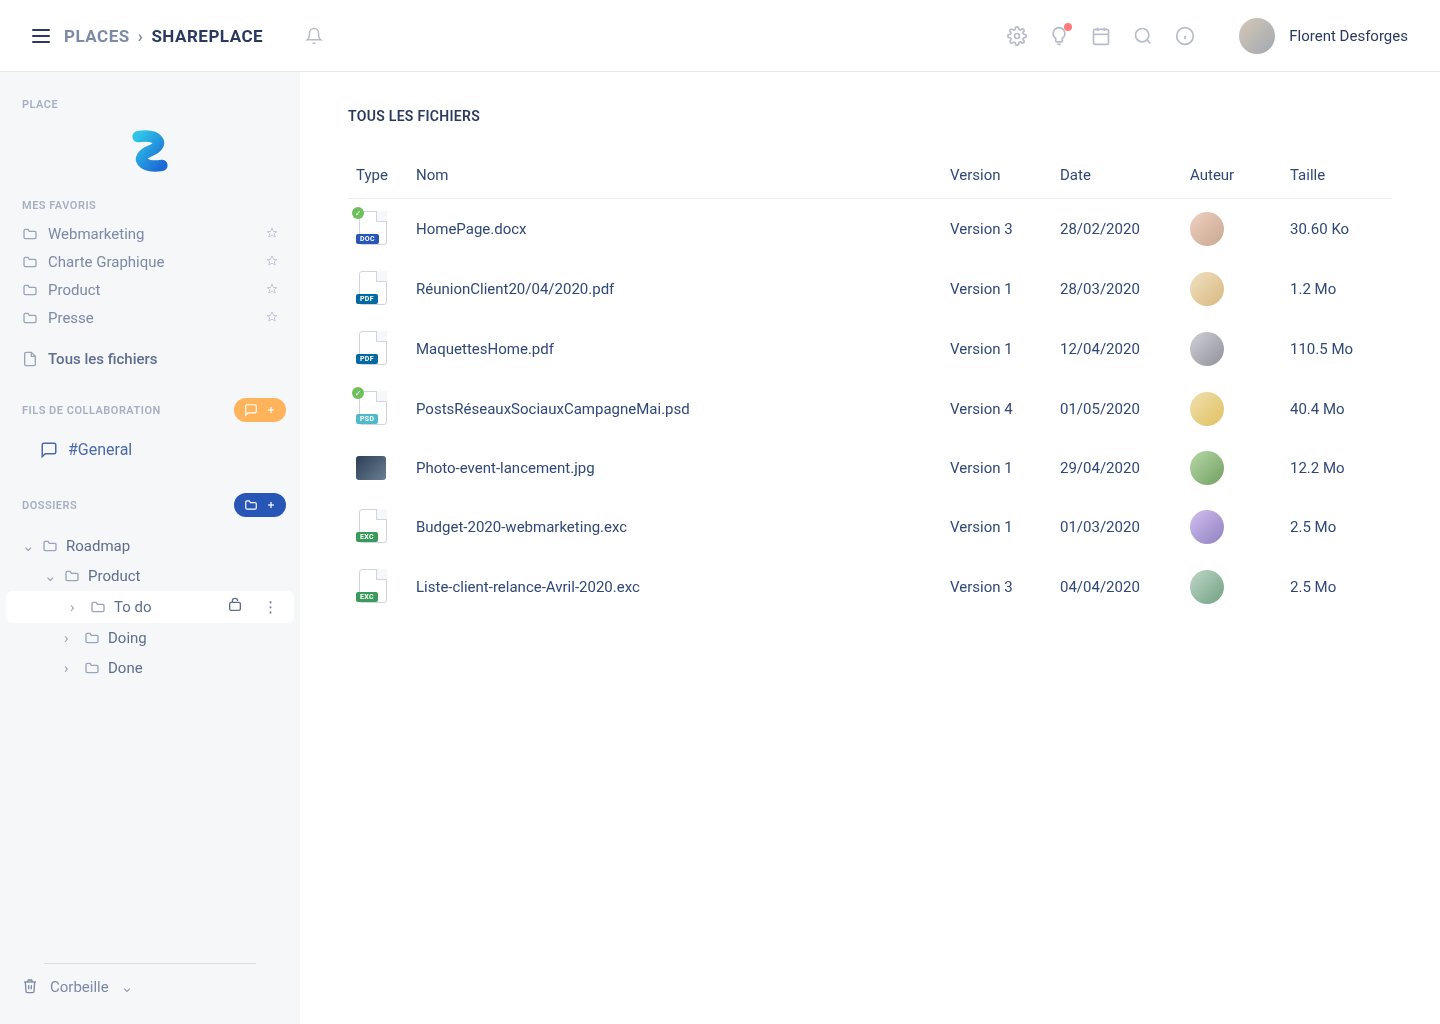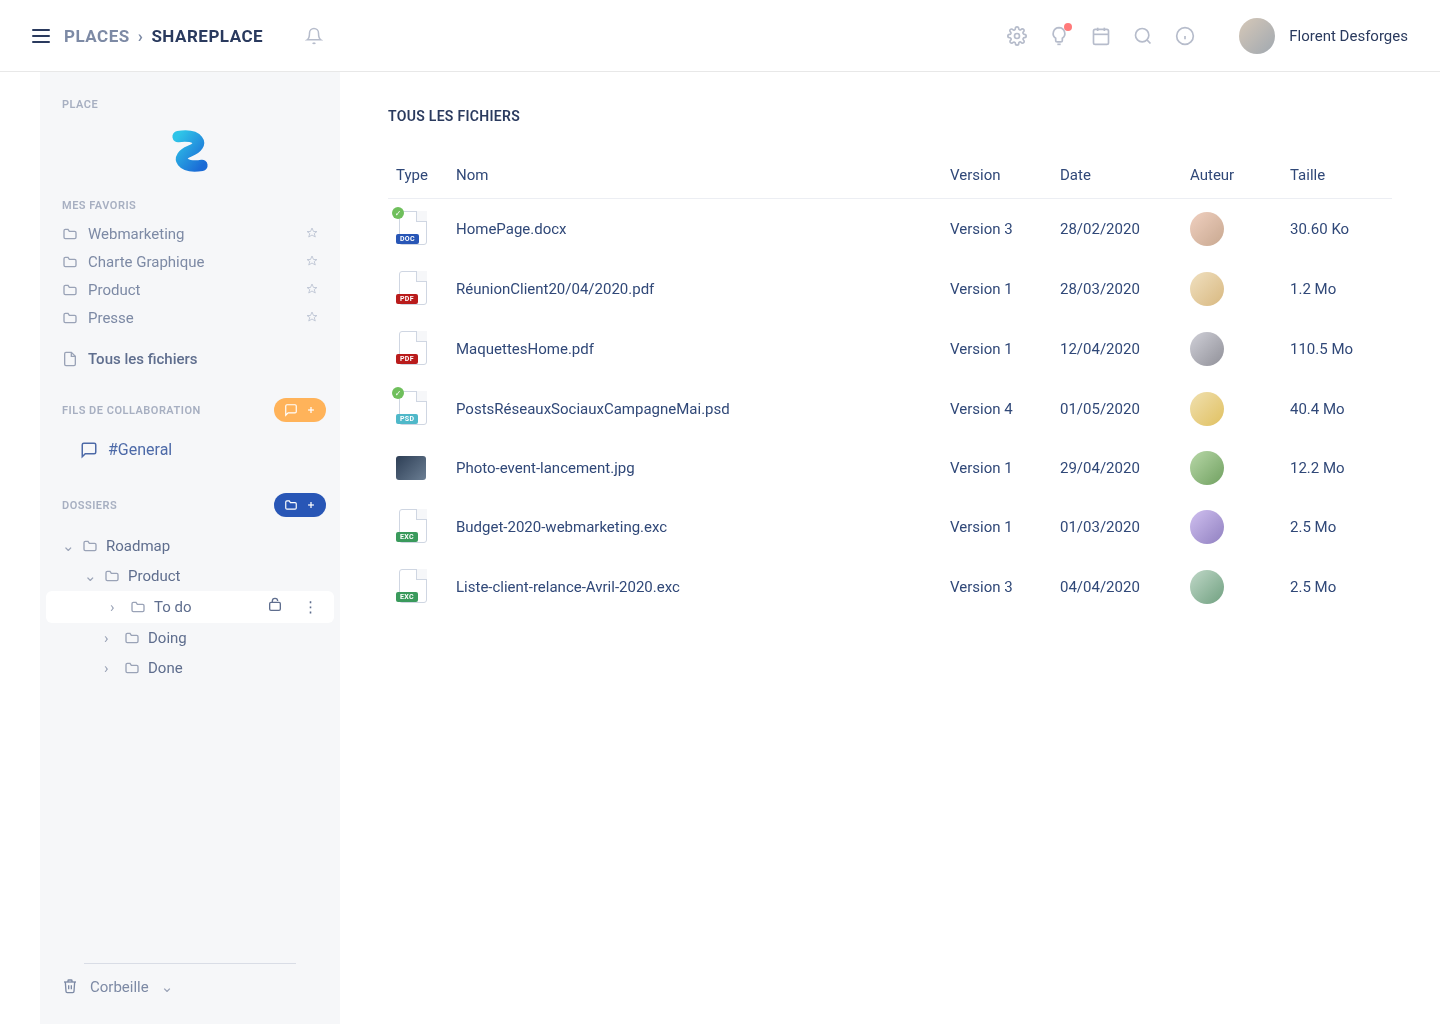--- a/index.html
+++ b/index.html
@@ -13,21 +13,21 @@
 .breadcrumb .bc-places { color:#7d8aa5; }
 .breadcrumb .chev { color:#7d8aa5; }
 .breadcrumb .bc-app { color:#2a3a5e; }
 .bell { margin-left:28px; color:#b6bccb; }
 .header-right { margin-left:auto; display:flex; align-items:center; gap:22px; }
 .hicon { color:#b6bccb; cursor:pointer; display:flex; align-items:center; justify-content:center; }
 .user { display:flex; align-items:center; gap:14px; margin-left:22px; cursor:pointer; }
 .user .avatar { width:36px; height:36px; border-radius:50%; background:linear-gradient(135deg,#d6c8b8,#a0a8b0); }
 .user .name { color:#2a3a5e; font-size:15px; }
 
-.body { flex:1; display:flex;padding-left:40px; }
+.body { flex:1; display:flex; }
 
 .sidebar { width:300px; background:#f6f7f9; display:flex; flex-direction:column; padding:26px 0 16px 0; }
 .sb-label { font-size:11px; font-weight:600; letter-spacing:.5px; color:#a7afc1; padding:0 22px; }
 .place-logo { height:60px; display:flex; align-items:center; justify-content:center; margin:10px 0 18px 0; }
 .place-logo svg { height:50px; }
 .fav-list { margin-top:8px; display:flex; flex-direction:column; }
 .fav-item { display:flex; align-items:center; gap:10px; padding:5px 22px; font-size:15px; color:#7d8aa5; cursor:pointer; }
 .fav-item .pin { margin-left:auto; color:#c3cad8; }
 .folder-ico { flex-shrink:0; }
 .all-files { display:flex; align-items:center; gap:10px; padding:18px 22px 8px 22px; font-size:15px; color:#5f6e8e; font-weight:500; cursor:pointer; }
@@ -58,21 +58,21 @@
 .col-type { width:60px; }
 .col-name { width:auto; }
 .col-version { width:110px; }
 .col-date { width:130px; }
 .col-author { width:100px; }
 .col-size { width:110px; }
 .file-ico { position:relative; width:34px; height:36px; }
 .file-ico .sheet { width:28px; height:34px; background:#fff; border:1px solid #cfd6e2; border-radius:3px; position:absolute; top:0; left:3px; }
 .file-ico .sheet::before { content:""; position:absolute; top:-1px; right:-1px; width:10px; height:10px; background:#f6f7f9; border-left:1px solid #cfd6e2; border-bottom:1px solid #cfd6e2; }
 .file-ico .tag { position:absolute; bottom:3px; left:0; font-size:7px; font-weight:700; color:#fff; padding:1px 4px; border-radius:2px; letter-spacing:.3px; }
-.tag-doc{background:#2856b6;} .tag-pdf{background:#b91c1c;} .tag-psd{background:#4fb8c9;} .tag-exc{background:#3a9a5c;}
+.tag-doc{background:#2856b6;} .tag-pdf{background:#0369a1;} .tag-psd{background:#4fb8c9;} .tag-exc{background:#3a9a5c;}
 .file-ico .check { position:absolute; top:-4px; left:-4px; width:12px; height:12px; border-radius:50%; background:#6fbf5c; color:#fff; font-size:8px; display:flex; align-items:center; justify-content:center; }
 .thumb { width:30px; height:24px; border-radius:3px; background:linear-gradient(135deg,#2d3e55,#6b7e93); }
 .author-avatar { width:34px; height:34px; border-radius:50%; }
 .av1{background:linear-gradient(135deg,#f0d0c0,#c8a890);} .av2{background:linear-gradient(135deg,#c8d8f0,#8098c0);} .av3{background:linear-gradient(135deg,#f0e0c0,#d8b880);} .av4{background:linear-gradient(135deg,#d0d0d8,#909098);} .av5{background:linear-gradient(135deg,#f0e0b0,#e0c060);} .av6{background:linear-gradient(135deg,#b8d8a8,#70a060);} .av7{background:linear-gradient(135deg,#d0c0f0,#9080c0);} .av8{background:linear-gradient(135deg,#c0d8c8,#70a080);}
 </style>
 </head>
 <body>
 
 <div class="header">
   <div class="header-left">

